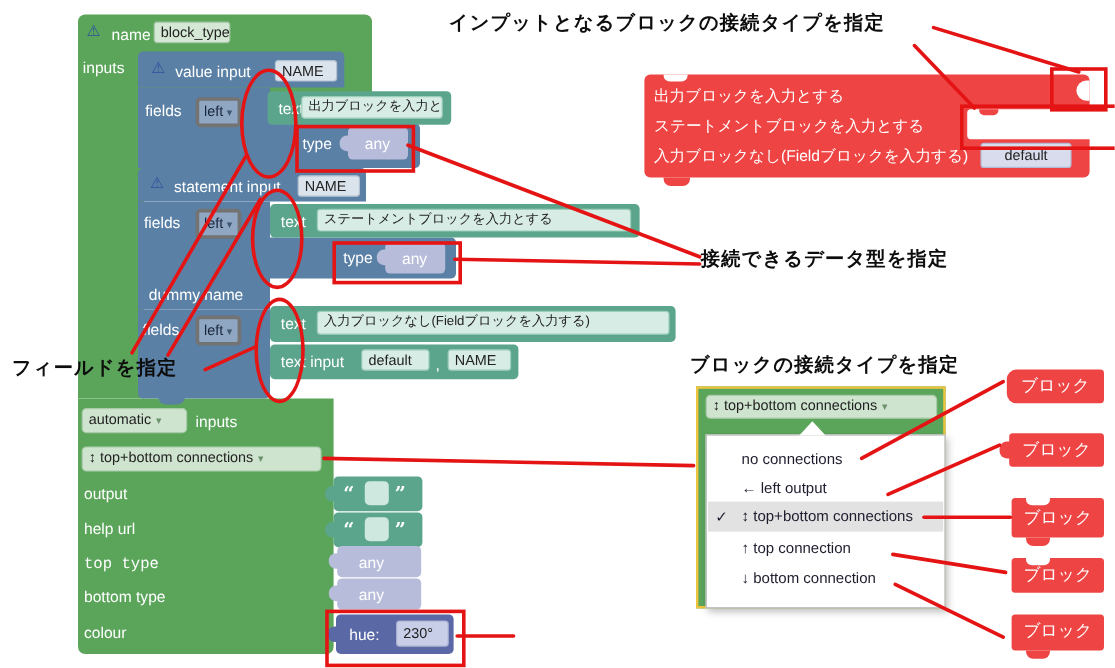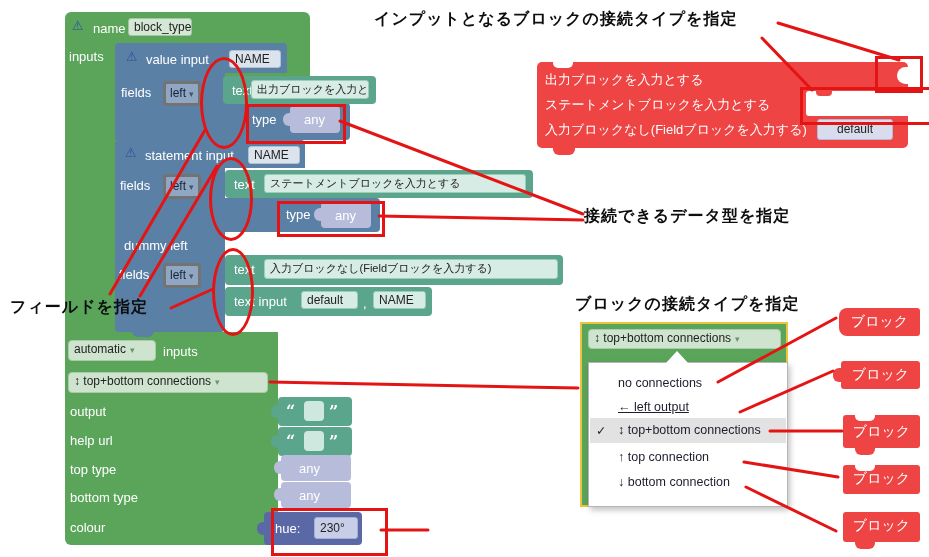--- a/index.html
+++ b/index.html
@@ -90,21 +90,21 @@
       <div class="wlab" style="margin:7px 0 0 14px;">any</div>
     </div>
 
   <div class="abs teal" style="left:225px;top:170px;width:308px;height:28px;border-radius:4px;"></div>
   <div class="abs wlab" style="left:234px;top:178px;">text</div>
   <div class="abs field tfield jp" style="left:264px;top:174px;width:262px;height:19px;">ステートメントブロックを入力とする</div>
 
   <div class="abs blue" style="left:115px;top:232px;width:110px;height:26px;border-radius:4px 4px 0 0;"></div>
   <div class="abs blue" style="left:115px;top:258px;width:110px;height:74px;border-radius:0 0 4px 4px;"></div>
   <div class="abs blue tab-bot" style="left:132px;top:330px;"></div>
-  <div class="abs wlab" style="left:124px;top:239px;">dummy left</div>
+  <div class="abs wlab" style="left:124px;top:239px;">dummy name</div>
   <div class="abs wlab" style="left:119px;top:268px;">fields</div>
   <div class="abs drop" style="left:163px;top:263px;"><span>left</span><span class="caret">▾</span></div>
 
   <div class="abs teal" style="left:225px;top:255px;width:338px;height:30px;border-radius:4px;"></div>
   <div class="abs wlab" style="left:234px;top:263px;">text</div>
   <div class="abs field tfield jp" style="left:264px;top:259px;width:294px;height:20px;">入力ブロックなし(Fieldブロックを入力する)</div>
   <div class="abs teal" style="left:225px;top:287px;width:207px;height:29px;border-radius:4px;"></div>
   <div class="abs wlab" style="left:234px;top:295px;">text input</div>
   <div class="abs field tfield" style="left:301px;top:291px;width:57px;">default</div>
   <div class="abs wlab" style="left:363px;top:297px;">,</div>
@@ -120,32 +120,32 @@
       <span class="abs" style="left:26px;top:4px;width:20px;height:20px;background:#cfe8df;border-radius:4px;"></span>
       <span class="quote abs" style="left:51px;top:7px;">”</span>
     </div>
   <div class="abs wlab" style="left:70px;top:434px;">help url</div>
   <div class="abs teal" style="left:278px;top:427px;width:74px;height:29px;border-radius:4px;">
       <span class="plug teal" style="top:8px;"></span>
       <span class="quote abs" style="left:8px;top:7px;">“</span>
       <span class="abs" style="left:26px;top:4px;width:20px;height:20px;background:#cfe8df;border-radius:4px;"></span>
       <span class="quote abs" style="left:51px;top:7px;">”</span>
     </div>
-  <div class="abs wlab" style="left:70px;top:463px;">top type</div>
+  <div class="abs wlab" style="left:70px;top:463px;font-family:Liberation Mono, monospace;">top type</div>
   <div class="abs shadowblk" style="left:281px;top:455px;width:70px;height:26px;border-radius:4px;">
       <span class="plug shadowblk" style="top:6px;"></span>
       <div class="wlab" style="margin:7px 0 0 18px;">any</div>
     </div>
   <div class="abs wlab" style="left:70px;top:491px;">bottom type</div>
   <div class="abs shadowblk" style="left:281px;top:482px;width:70px;height:26px;border-radius:4px;">
       <span class="plug shadowblk" style="top:6px;"></span>
       <div class="wlab" style="margin:7px 0 0 18px;">any</div>
     </div>
   <div class="abs wlab" style="left:70px;top:521px;">colour</div>
-  <div class="abs indigo" style="left:264px;top:512px;width:98px;height:33px;border-radius:4px;">
+  <div class="abs indigo" style="left:280px;top:512px;width:98px;height:33px;border-radius:4px;">
       <span class="plug indigo" style="top:10px;"></span>
       <span class="wlab abs" style="left:11px;top:10px;">hue:</span>
       <span class="abs field hfield" style="left:50px;top:5px;width:44px;height:22px;line-height:20px;">230°</span>
     </div>
 
   <div class="abs purple" style="left:537px;top:62px;width:371px;height:86px;border-radius:5px;"></div>
   <div class="abs notch-top" style="left:553px;top:62px;"></div>
   <div class="abs purple tab-bot" style="left:553px;top:148px;"></div>
   <div class="abs wlab" style="left:545px;top:73px;">出力ブロックを入力とする</div>
   <div class="abs" style="left:897px;top:67px;width:11px;height:17px;background:#fff;border-radius:9px 0 0 9px;"></div>
@@ -153,21 +153,21 @@
   <div class="abs" style="left:806px;top:91px;width:116px;height:25px;background:#fff;border-radius:3px;"></div>
   <div class="abs purple" style="left:816px;top:91px;width:16px;height:5px;border-radius:0 0 4px 4px;"></div>
   <div class="abs wlab" style="left:545px;top:123px;">入力ブロックなし(Fieldブロックを入力する)</div>
   <div class="abs field pfield" style="left:817px;top:119px;width:76px;height:21px;line-height:19px;text-align:center;">default</div>
 
   <div class="abs green" style="left:580px;top:322px;width:208px;height:185px;border:2px solid #eec43e;"></div>
   <div class="abs field gfield" style="left:588px;top:329px;width:193px;height:20px;"><span>↕ top+bottom connections</span><span class="gcaret">▾</span></div>
   <div class="abs" style="left:666px;top:351px;width:0;height:0;border-left:11px solid transparent;border-right:11px solid transparent;border-bottom:12px solid #fff;z-index:31;"></div>
   <div class="abs menu" style="left:588px;top:362px;width:200px;height:145px;"></div>
   <div class="mi abs" style="left:618px;top:376px;z-index:32;">no connections</div>
-  <div class="mi abs" style="left:618px;top:400px;z-index:32;text-decoration:underline;">← left output</div>
+  <div class="mi abs" style="left:618px;top:400px;z-index:32;">← left output</div>
   <div class="abs" style="left:590px;top:418px;width:196px;height:25px;background:#e2e2e2;z-index:31;"></div>
   <div class="mi abs" style="left:596px;top:423px;z-index:32;">✓</div>
   <div class="mi abs" style="left:618px;top:423px;z-index:32;">↕ top+bottom connections</div>
   <div class="mi abs" style="left:618px;top:450px;z-index:32;">↑ top connection</div>
   <div class="mi abs" style="left:618px;top:475px;z-index:32;">↓ bottom connection</div>
 
   <div class="abs purple chip" style="left:839px;top:308px;width:81px;height:28px;border-radius:8px 3px 3px 8px;">ブロック</div>
   <div class="abs purple chip" style="left:841px;top:361px;width:79px;height:28px;border-radius:3px;"><span class="abs purple" style="left:-8px;top:7px;width:9px;height:14px;border-radius:6px 0 0 6px;"></span><span>ブロック</span></div>
   <div class="abs purple chip" style="left:843px;top:415px;width:77px;height:33px;border-radius:3px;line-height:32px;"><span class="notch-top" style="left:12px;"></span><span class="abs purple tab-bot" style="left:12px;bottom:-7px;width:20px;"></span><span>ブロック</span></div>
   <div class="abs purple chip" style="left:843px;top:465px;width:77px;height:29px;border-radius:3px;"><span class="notch-top" style="left:12px;"></span><span>ブロック</span></div>

